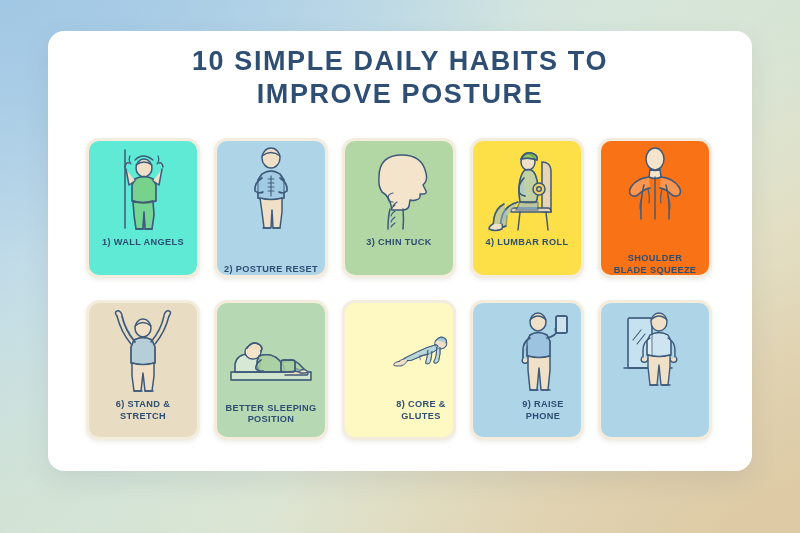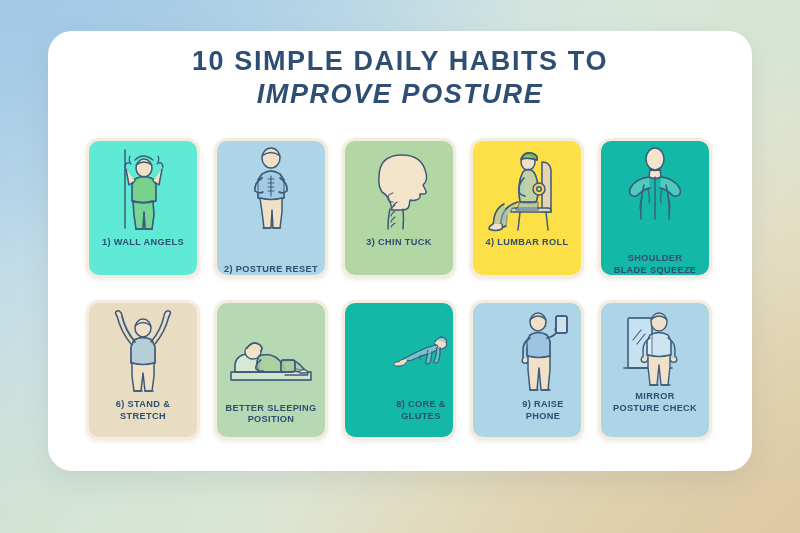--- a/index.html
+++ b/index.html
@@ -40,38 +40,38 @@
     pointer-events: none;
   }
 
   .panel {
     position: absolute;
     left: 48px;
     top: 31px;
     width: 704px;
     height: 440px;
     background: #ffffff;
-    border-radius: 24px;
+    border-radius: 16px;
     box-shadow: 0 10px 26px rgba(90,110,120,0.13);
   }
 
   .title {
     position: absolute;
     left: 0;
     right: 0;
     top: 14px;
     text-align: center;
     color: #2e4e73;
     font-size: 27px;
     font-weight: bold;
     letter-spacing: 1.6px;
     line-height: 33px;
     text-transform: uppercase;
   }
-  .title .line2 { display: block; font-style: italic; }
+  .title .line2 { display: block; }
 
   .grid {
     position: absolute;
     left: 38px;
     top: 107px;
     width: 628px;
     display: grid;
     grid-template-columns: repeat(5, 114px);
     grid-template-rows: repeat(2, 140px);
     column-gap: 14px;
@@ -212,21 +212,21 @@
               <path d="M20 60 q-8 4 -10 14 l-1 8 q7 3 13 0" fill="none"></path>
               <path d="M9 80 q-4 2 -4 5 q6 3 13 0 q1 -3 0 -5" fill="#f0e0c8"></path>
               <circle cx="55" cy="45" r="6" fill="#f2d16b"></circle>
               <circle cx="55" cy="45" r="2.3"></circle>
             </g>
           </svg>
         </div>
         <div class="label">4) Lumbar Roll</div>
       </div>
 
-      <div class="card two-line" style="background: #14b8a6; gap: 30px;">
+      <div class="card two-line" style="background: #f97316; gap: 30px;">
         <div class="art">
           <svg width="82" height="82" viewBox="0 0 82 82">
             <g fill="none" stroke="#3d5a7a" stroke-width="1.5" stroke-linecap="round" stroke-linejoin="round">
               <ellipse cx="41" cy="18" rx="9" ry="11" fill="#f4e4cc"></ellipse>
               <path d="M36 28 q5 3 10 0 l1 8 q-6 3 -12 0 z" fill="#f4e4cc"></path>
               <path d="M35 36 q-12 1 -18 10 q-3 5 0 8 q4 3 8 -1 q5 -5 11 -6" fill="#ffffff" opacity="0.25"></path>
               <path d="M35 36 q-12 1 -18 10 q-3 5 0 8 q4 3 8 -1 q5 -5 11 -6" fill="none"></path>
               <path d="M47 36 q12 1 18 10 q3 5 0 8 q-4 3 -8 -1 q-5 -5 -11 -6" fill="#ffffff" opacity="0.25"></path>
               <path d="M47 36 q12 1 18 10 q3 5 0 8 q-4 3 -8 -1 q-5 -5 -11 -6" fill="none"></path>
               <path d="M30 44 q-4 14 -3 34"></path>
@@ -291,21 +291,21 @@
               <path d="M78 42 q4 -1 6 1 q1 2 -2 2 h-5" fill="#f4e4cc"></path>
             </g>
           </svg>
         </div>
         <div class="label">
           <span>Better Sleeping</span><br>
           <span>Position</span>
         </div>
       </div>
 
-      <div class="card" style="background: #14b8a6; padding-left: 44px;">
+      <div class="card" style="background: #fef9c3; padding-left: 44px;">
         <div class="art">
           <svg width="94" height="62" viewBox="0 0 94 62">
             <g fill="none" stroke="#3d5a7a" stroke-width="1.4" stroke-linecap="round" stroke-linejoin="round">
               <ellipse cx="76" cy="20" rx="9" ry="8" fill="#f0e0c8" transform="rotate(-12 76 20)"></ellipse>
               <path d="M69 15 q7 -8 14 -2 q3 3 1 6" fill="#9cc8e2" opacity="0.8"></path>
               <path d="M69 15 q7 -8 14 -2 q3 3 1 6" fill="none"></path>
               <path d="M68 22 q-14 4 -26 10 l-20 10 q-2 2 0 3 h10 q18 -8 32 -12 q8 -3 8 -8 q0 -4 -4 -3 z" fill="#9cc8e2" opacity="0.7"></path>
               <path d="M68 22 q-14 4 -26 10 l-20 10 q-2 2 0 3 h10 q18 -8 32 -12 q8 -3 8 -8 q0 -4 -4 -3 z" fill="none"></path>
               <path d="M70 26 q0 14 -4 20 q-1 3 2 3 q4 0 5 -4 q3 -10 2 -19" fill="#9cc8e2" opacity="0.6"></path>
               <path d="M70 26 q0 14 -4 20 q-1 3 2 3 q4 0 5 -4 q3 -10 2 -19" fill="none"></path>
@@ -359,21 +359,17 @@
               <path d="M36 29 q9 -5 18 0 l3 6 v14 q-12 4 -24 0 v-14 z" fill="none"></path>
               <path d="M36 32 q-7 4 -7 12 l0 8" fill="none"></path>
               <path d="M54 32 q7 4 7 12 l0 8" fill="none"></path>
               <path d="M28 51 q-2 4 1 5 q4 1 5 -3" fill="#f0e0c8"></path>
               <path d="M62 51 q2 4 -1 5 q-4 1 -5 -3" fill="#f0e0c8"></path>
               <path d="M34 49 q11 3 22 0 l0 12 -2 18 h-7 l-2 -20 -2 20 h-7 l-2 -18 z" fill="#f0e0c8"></path>
               <path d="M36 79 h8 M48 79 h8" stroke-width="1.6"></path>
             </g>
           </svg>
         </div>
-        <div class="label">
-          <span>Mirror</span><br>
-          <span>Posture Check</span>
-        </div>
       </div>
 
     </div>
   </div>
 </div>
 
 </body></html>

